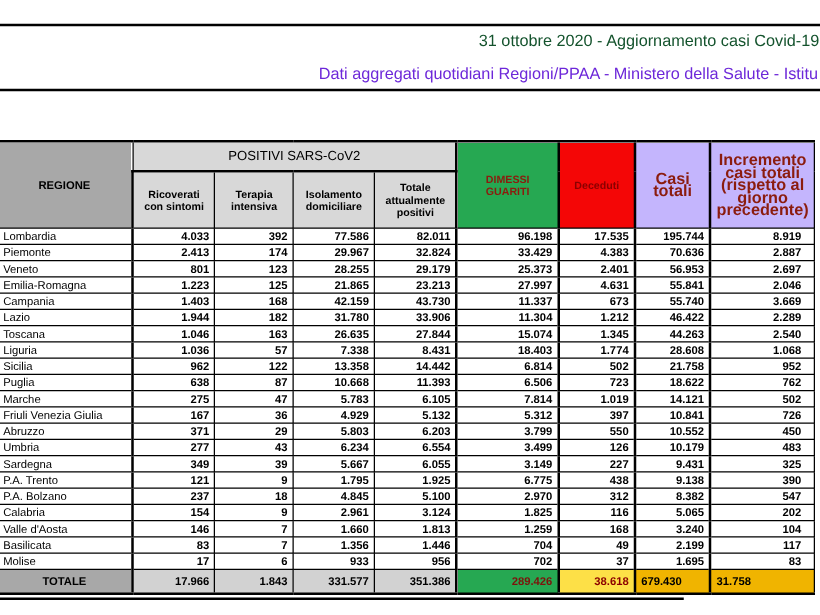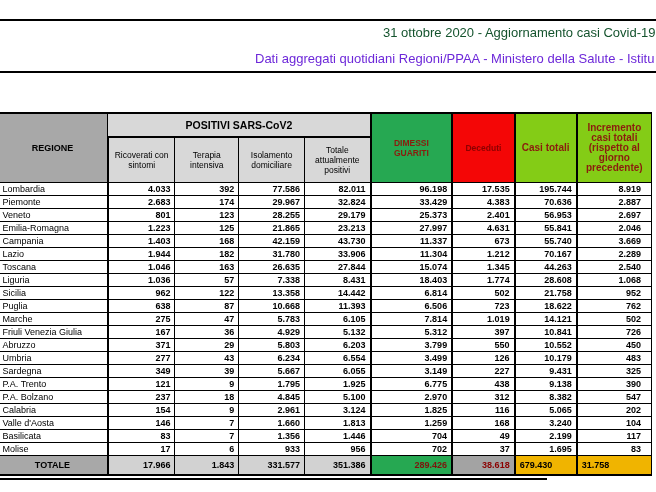--- a/index.html
+++ b/index.html
@@ -42,41 +42,41 @@
     padding:0 4px;
     overflow:hidden;
   }
   .bl2{border-left-width:2px;}
   thead th{border-top-width:2px;}
   .regione-h{
     background:#a8a8a8;font-weight:bold;font-size:9px;
     text-align:center;border-left-width:2px;
   }
   .group-h{
-    background:#d8d8d8;font-weight:bold;font-size:10.5px;
+    background:#d8d8d8;font-weight:normal;font-size:10.5px;
     text-align:center;height:22px;margin-top:26px;
   }
   .sub-h{
-    background:#d8d8d8;font-weight:normal;font-size:8.5px;
+    background:#d8d8d8;font-weight:bold;font-size:8.5px;
     line-height:10px;text-align:center;height:44px;
   }
   .green-h{background:#26a852;color:#8b1c0e;font-weight:bold;font-size:8.5px;line-height:10px;text-align:center;margin-left:19px;}
   .red-h{background:#f40606;color:#8b0000;font-weight:bold;font-size:8.5px;line-height:10px;text-align:center;}
-  .gold-h{background:#84cc16;color:#8b1c0e;font-weight:bold;font-size:10px;line-height:10px;text-align:center;}
+  .gold-h{background:#c4b5fd;color:#8b1c0e;font-weight:bold;font-size:13px;line-height:10px;text-align:center;}
   tbody tr{height:13px;}
   tbody td{line-height:12px;background:#fff;}
   td.region{text-align:left;padding-left:5px;font-weight:normal;white-space:nowrap;}
   td.num{text-align:right;font-weight:bold;}
   td.c7{padding-right:10px;}
   tfoot tr{height:19px;}
   tfoot td{font-weight:bold;}
   .total-label{background:#a8a8a8;text-align:center;border-left-width:2px;border-bottom-width:2px;}
   .total-gray{background:#d2d2d2;text-align:right;border-bottom-width:2px;}
   .total-green{background:#26a852;color:#7c140c;text-align:right;border-bottom-width:2px;padding-left:43px;}
-  .total-red{background:#a3a3a3;color:#8b0000;text-align:right;border-bottom-width:2px;}
+  .total-red{background:#fde047;color:#8b0000;text-align:right;border-bottom-width:2px;}
   .total-gold{background:#f0b400;color:#000;border-bottom-width:2px;}
 </style>
 </head>
 <body>
 
 <div class="rule" id="rule-top"></div>
 <div id="doc-title">31 ottobre 2020 - Aggiornamento casi Covid-19</div>
 <div id="doc-subtitle">Dati aggregati quotidiani Regioni/PPAA - Ministero della Salute - Istitu</div>
 <div class="rule" id="rule-mid"></div>
 
@@ -115,21 +115,21 @@
         <td class="num c1">392</td>
         <td class="num c2">77.586</td>
         <td class="num c3">82.011</td>
         <td class="num c4 bl2">96.198</td>
         <td class="num c5 bl2">17.535</td>
         <td class="num c6 bl2">195.744</td>
         <td class="num c7 bl2">8.919</td>
       </tr>
       <tr>
         <td class="region">Piemonte</td>
-        <td class="num c0 bl2">2.683</td>
+        <td class="num c0 bl2">2.413</td>
         <td class="num c1">174</td>
         <td class="num c2">29.967</td>
         <td class="num c3">32.824</td>
         <td class="num c4 bl2">33.429</td>
         <td class="num c5 bl2">4.383</td>
         <td class="num c6 bl2">70.636</td>
         <td class="num c7 bl2">2.887</td>
       </tr>
       <tr>
         <td class="region">Veneto</td>
@@ -165,21 +165,21 @@
         <td class="num c7 bl2">3.669</td>
       </tr>
       <tr>
         <td class="region">Lazio</td>
         <td class="num c0 bl2">1.944</td>
         <td class="num c1">182</td>
         <td class="num c2">31.780</td>
         <td class="num c3">33.906</td>
         <td class="num c4 bl2">11.304</td>
         <td class="num c5 bl2">1.212</td>
-        <td class="num c6 bl2">70.167</td>
+        <td class="num c6 bl2">46.422</td>
         <td class="num c7 bl2">2.289</td>
       </tr>
       <tr>
         <td class="region">Toscana</td>
         <td class="num c0 bl2">1.046</td>
         <td class="num c1">163</td>
         <td class="num c2">26.635</td>
         <td class="num c3">27.844</td>
         <td class="num c4 bl2">15.074</td>
         <td class="num c5 bl2">1.345</td>

